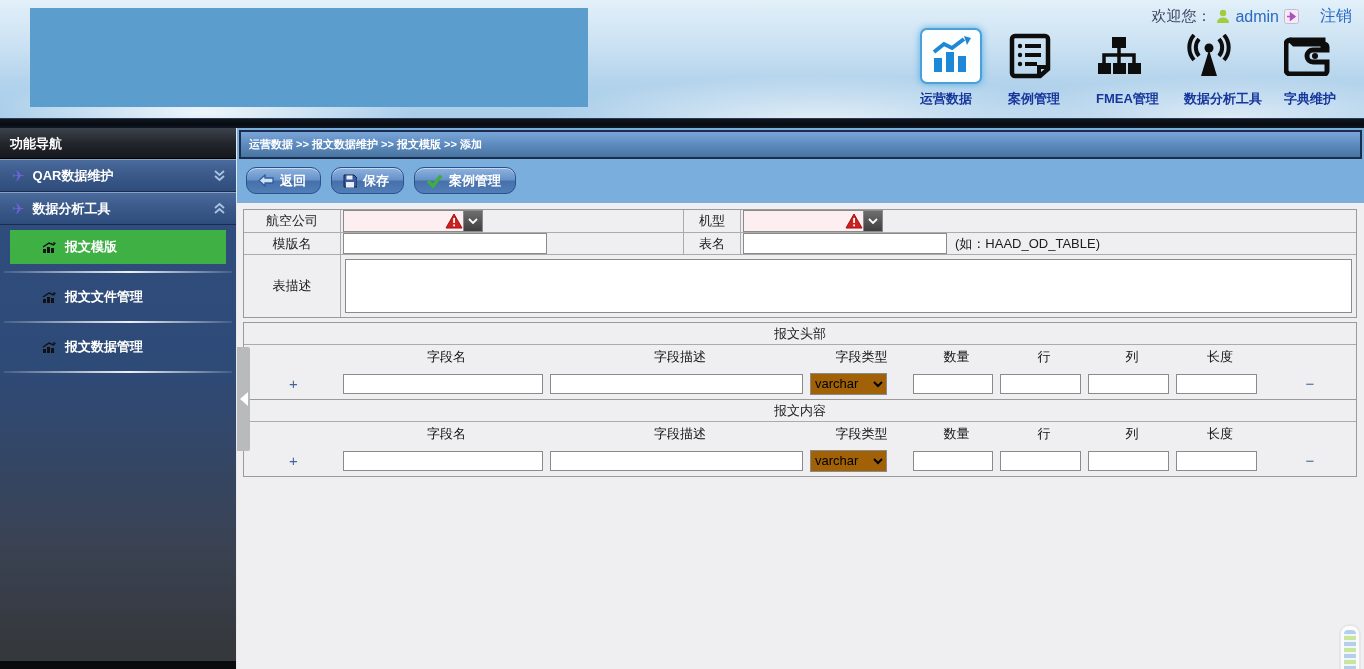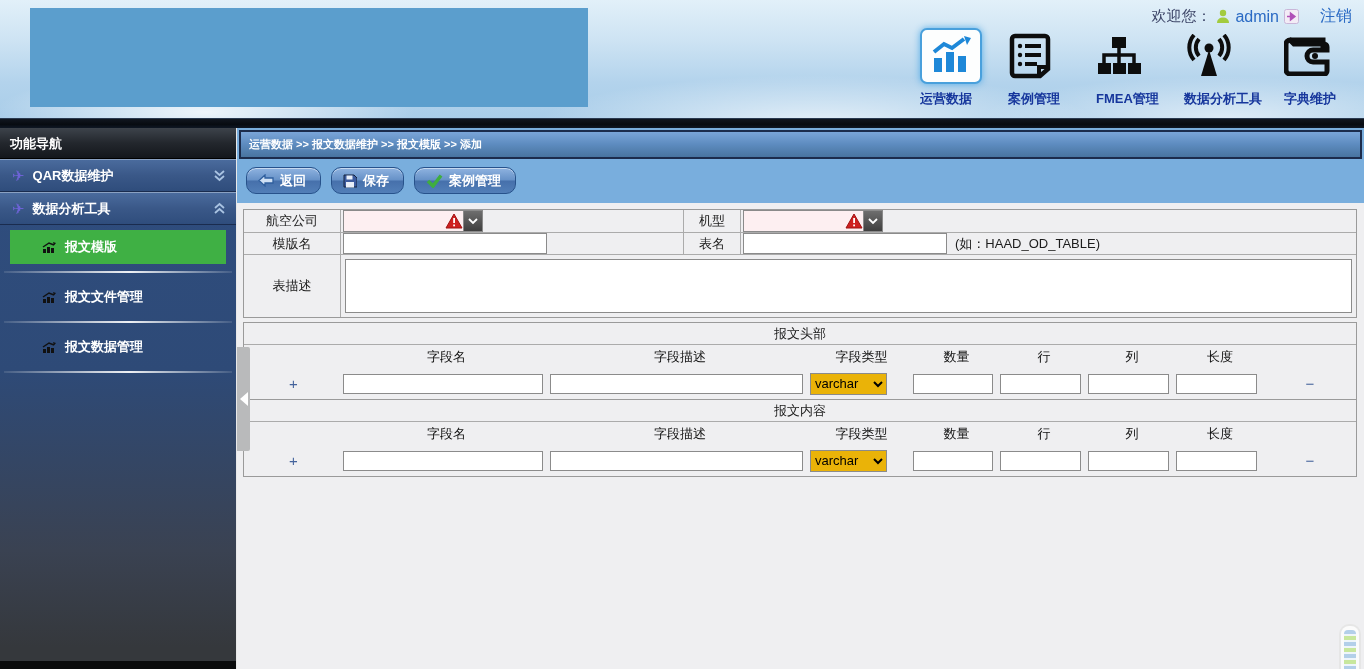--- a/index.html
+++ b/index.html
@@ -90,21 +90,21 @@
 
   .section { border:1px solid #9a9a9a; border-top:none; background:#efeff1; }
   .section.first { border-top:1px solid #9a9a9a; margin-top:4px; }
   .sec-title { height:22px; display:flex; align-items:center; justify-content:center; font-size:13px; color:#1c1c1c;
       border-bottom:1px solid #ababab; }
   .sec-grid { display:grid; grid-template-columns:99px 207px 260px 103px 87px 88px 88px 88px 1fr; }
   .hcell { height:23px; display:flex; align-items:center; justify-content:center; font-size:13px; font-weight:normal; color:#111; }
   .icell { height:31px; display:flex; align-items:center; }
   .icell input { width:calc(100% - 7px); height:20px; border:1px solid #8b8b8b; font-size:13px; padding:0 3px; }
   .plusminus { width:100%; text-align:center; color:#44639c; font-size:15px; cursor:pointer; background:none; border:none; }
-  .typesel { width:77px; height:22px; font-size:13px; border:1px solid #8b8b8b; background:#eab308; }
+  .typesel { width:77px; height:22px; font-size:13px; border:1px solid #8b8b8b; background:#a16207; }
 
   .collapse-handle { position:absolute; left:237px; top:347px; width:13px; height:104px; background:#b9babb;
       display:flex; align-items:center; justify-content:center; cursor:pointer; border-radius:0 2px 2px 0; }
   .collapse-handle .tri { width:0; height:0; border-top:7px solid transparent; border-bottom:7px solid transparent;
       border-right:8px solid #fff; }
 
   .scroll-pill { position:absolute; right:3px; bottom:0; width:22px; height:45px; background:#fbfbfb;
       border:2px solid #e6e6e6; border-bottom:none; border-radius:10px 10px 0 0; padding:4px 3px 0 3px; }
   .scroll-pill .stripes { width:100%; height:100%; border-radius:4px 4px 0 0;
       background:repeating-linear-gradient(180deg,#b3cfe9 0px,#b3cfe9 4px,#eff5fa 4px,#eff5fa 6px,#c8e79d 6px,#c8e79d 10px,#eff5fa 10px,#eff5fa 12px); }

